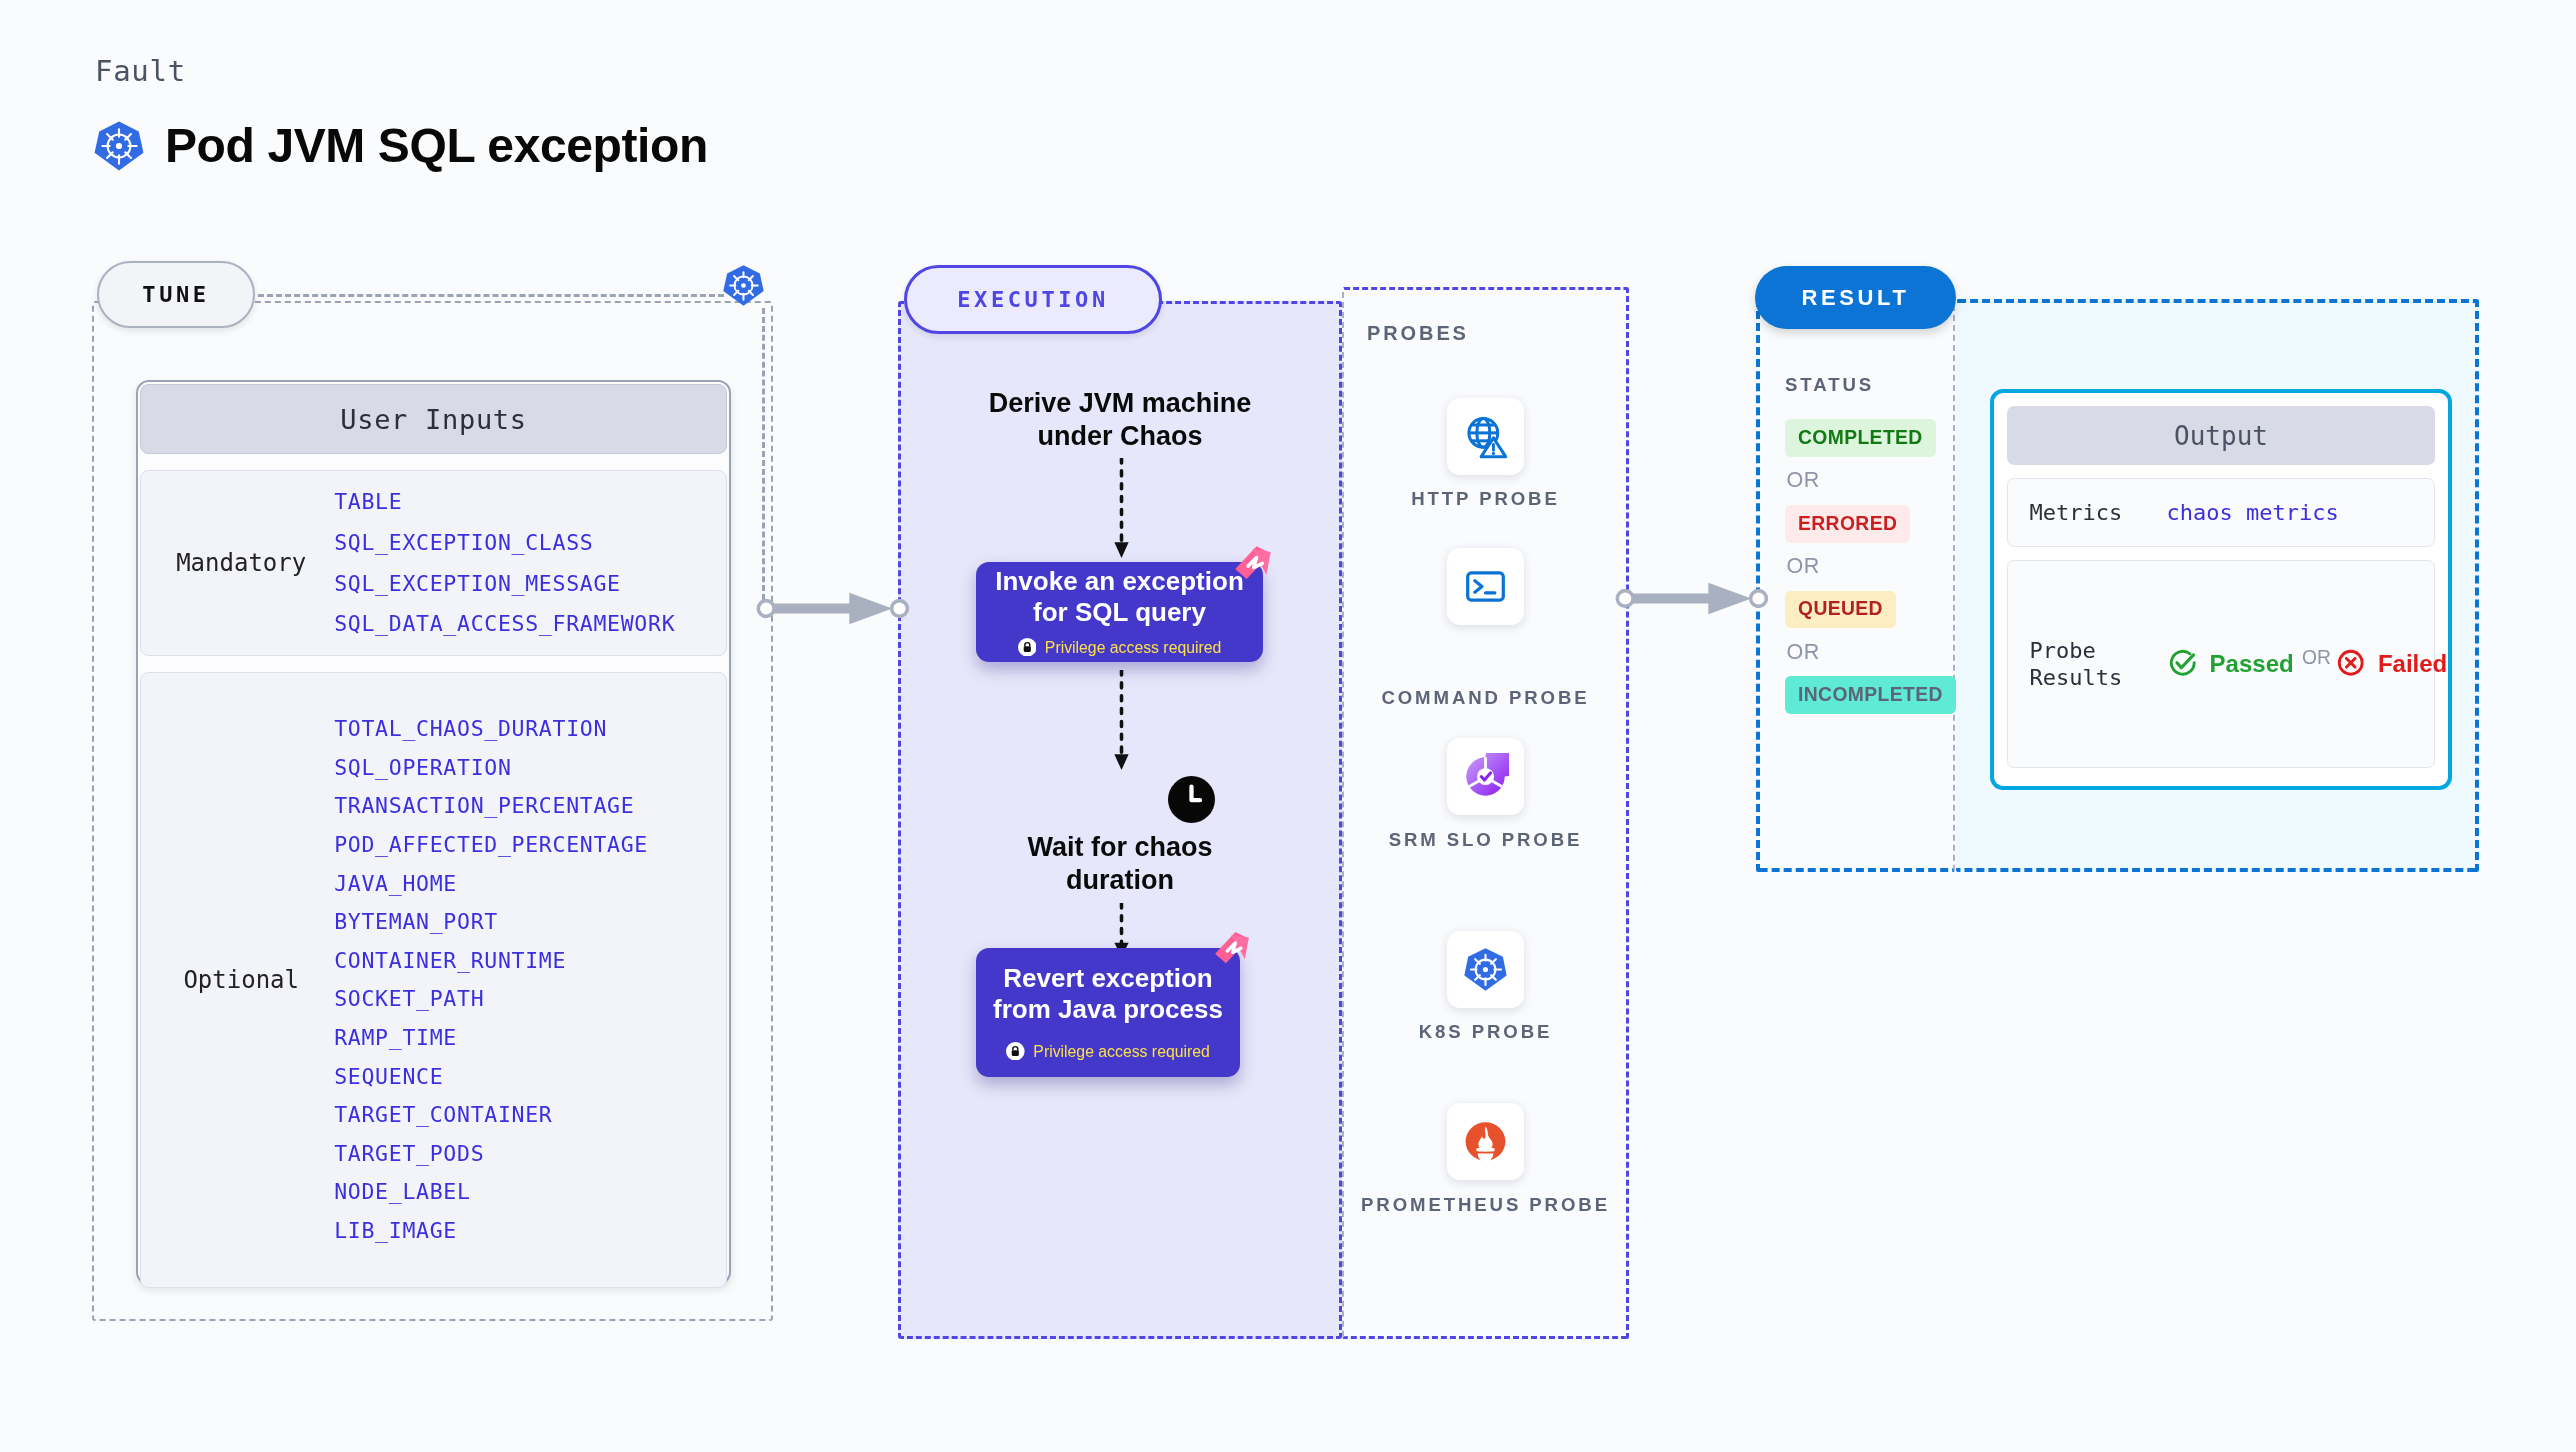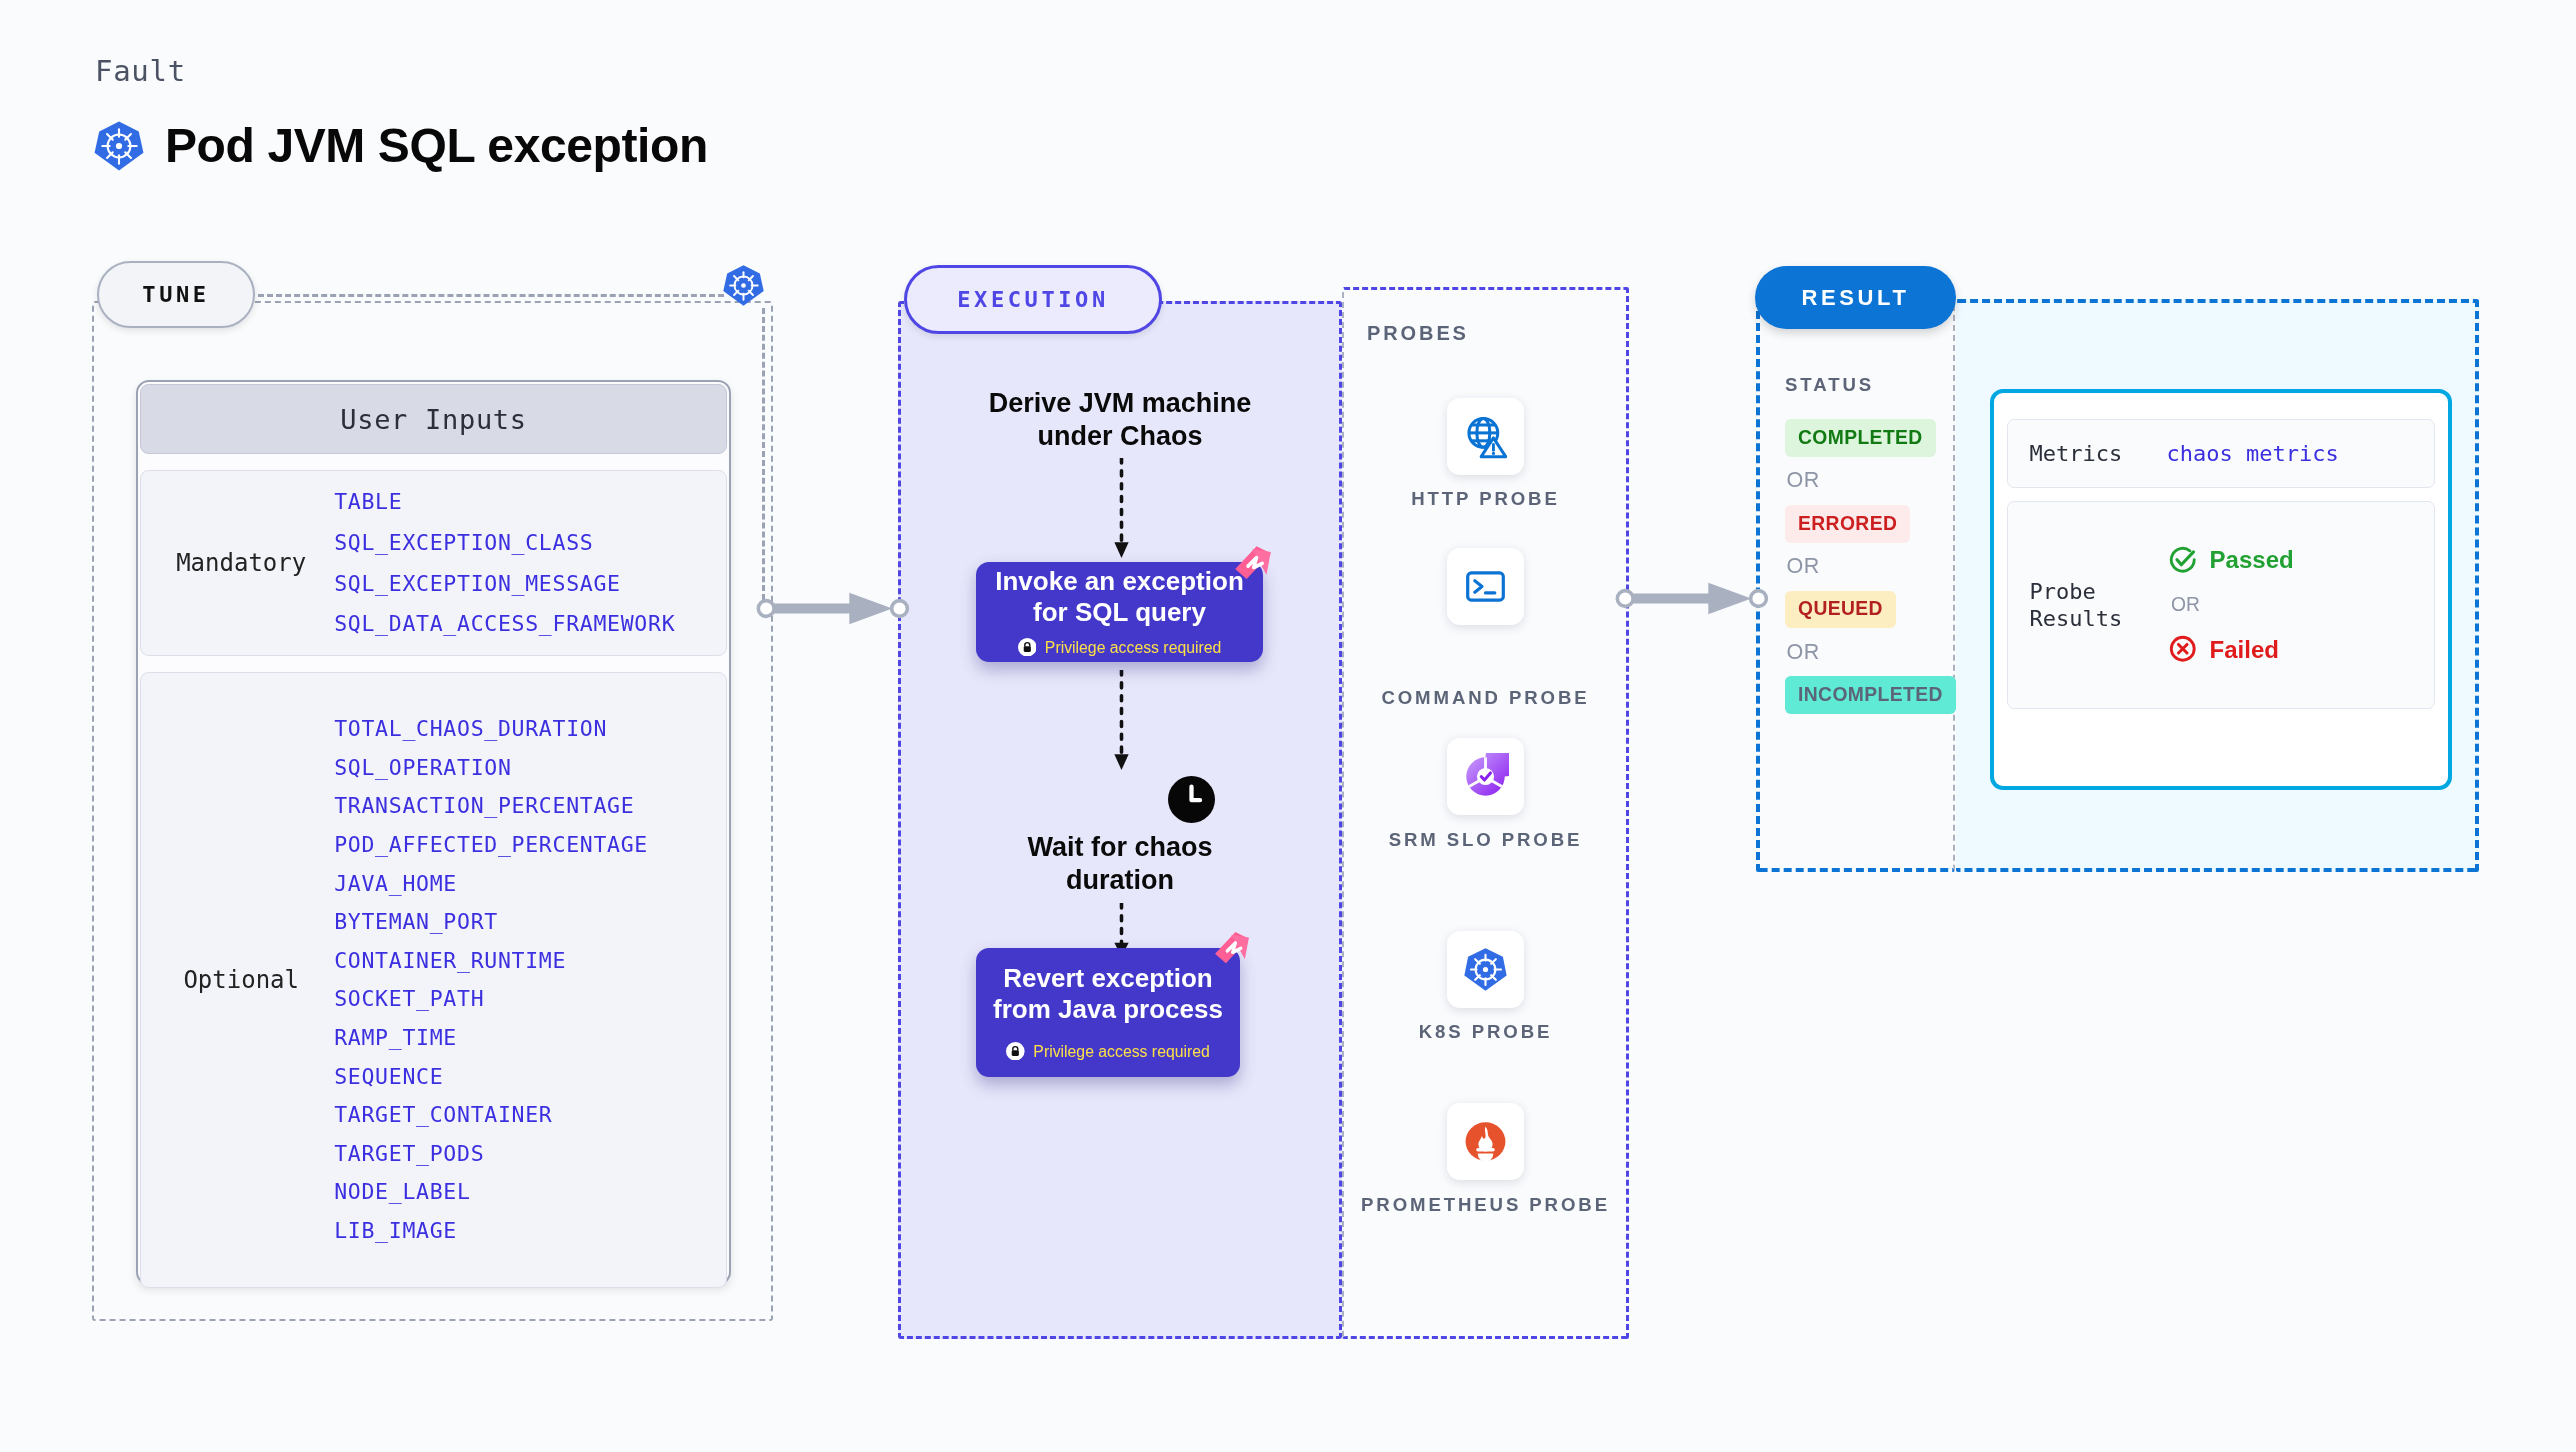--- a/index.html
+++ b/index.html
@@ -201,21 +201,21 @@
     width: 150px; flex: 0 0 150px; padding-left: 13px;
     font-family: "DejaVu Sans Mono", monospace;
     font-size: 22px; color: #2b2f3a; line-height: 1.25;
   }
   #metrics-row { height: 69px; }
   #metrics-value {
     font-family: "DejaVu Sans Mono", monospace;
     font-size: 22px; color: #3b2fe0;
   }
   #probe-results-row { height: 208px; }
-  .pr-stack { display: flex; flex-direction: column; gap: 17px; }
+  .pr-stack { display: flex; gap: 4px; }
   .pr-line { display: flex; align-items: center; gap: 11.5px; }
   .pr-text { font-size: 24px; font-weight: bold; }
   .pr-or { font-size: 19.3px; color: #8e95a6; padding-left: 4.3px; }
 </style>
 </head>
 <body>
 
 <div id="header-fault-label">Fault</div>
 <div id="header-title-row">
   <span>
@@ -488,20 +488,21 @@
   <div><span class="status-badge" style="background:#dcf5dc;color:#127a12;">COMPLETED</span></div>
   <div class="status-or">OR</div>
   <div><span class="status-badge" style="background:#fdeaea;color:#cc1f1f;">ERRORED</span></div>
   <div class="status-or">OR</div>
   <div><span class="status-badge" style="background:#fdeec2;color:#b32020;">QUEUED</span></div>
   <div class="status-or">OR</div>
   <div><span class="status-badge" style="background:#5eead4;color:#5c6478;">INCOMPLETED</span></div>
 </div>
 
 <div id="output-card">
+  <div id="output-card-header">Output</div>
 
   <div class="output-row" id="metrics-row">
     <div class="output-row-label">Metrics</div>
     <div id="metrics-value">chaos metrics</div>
   </div>
 
   <div class="output-row" id="probe-results-row">
     <div class="output-row-label" style="white-space:pre-line;">Probe
 Results</div>
     <div class="pr-stack">

